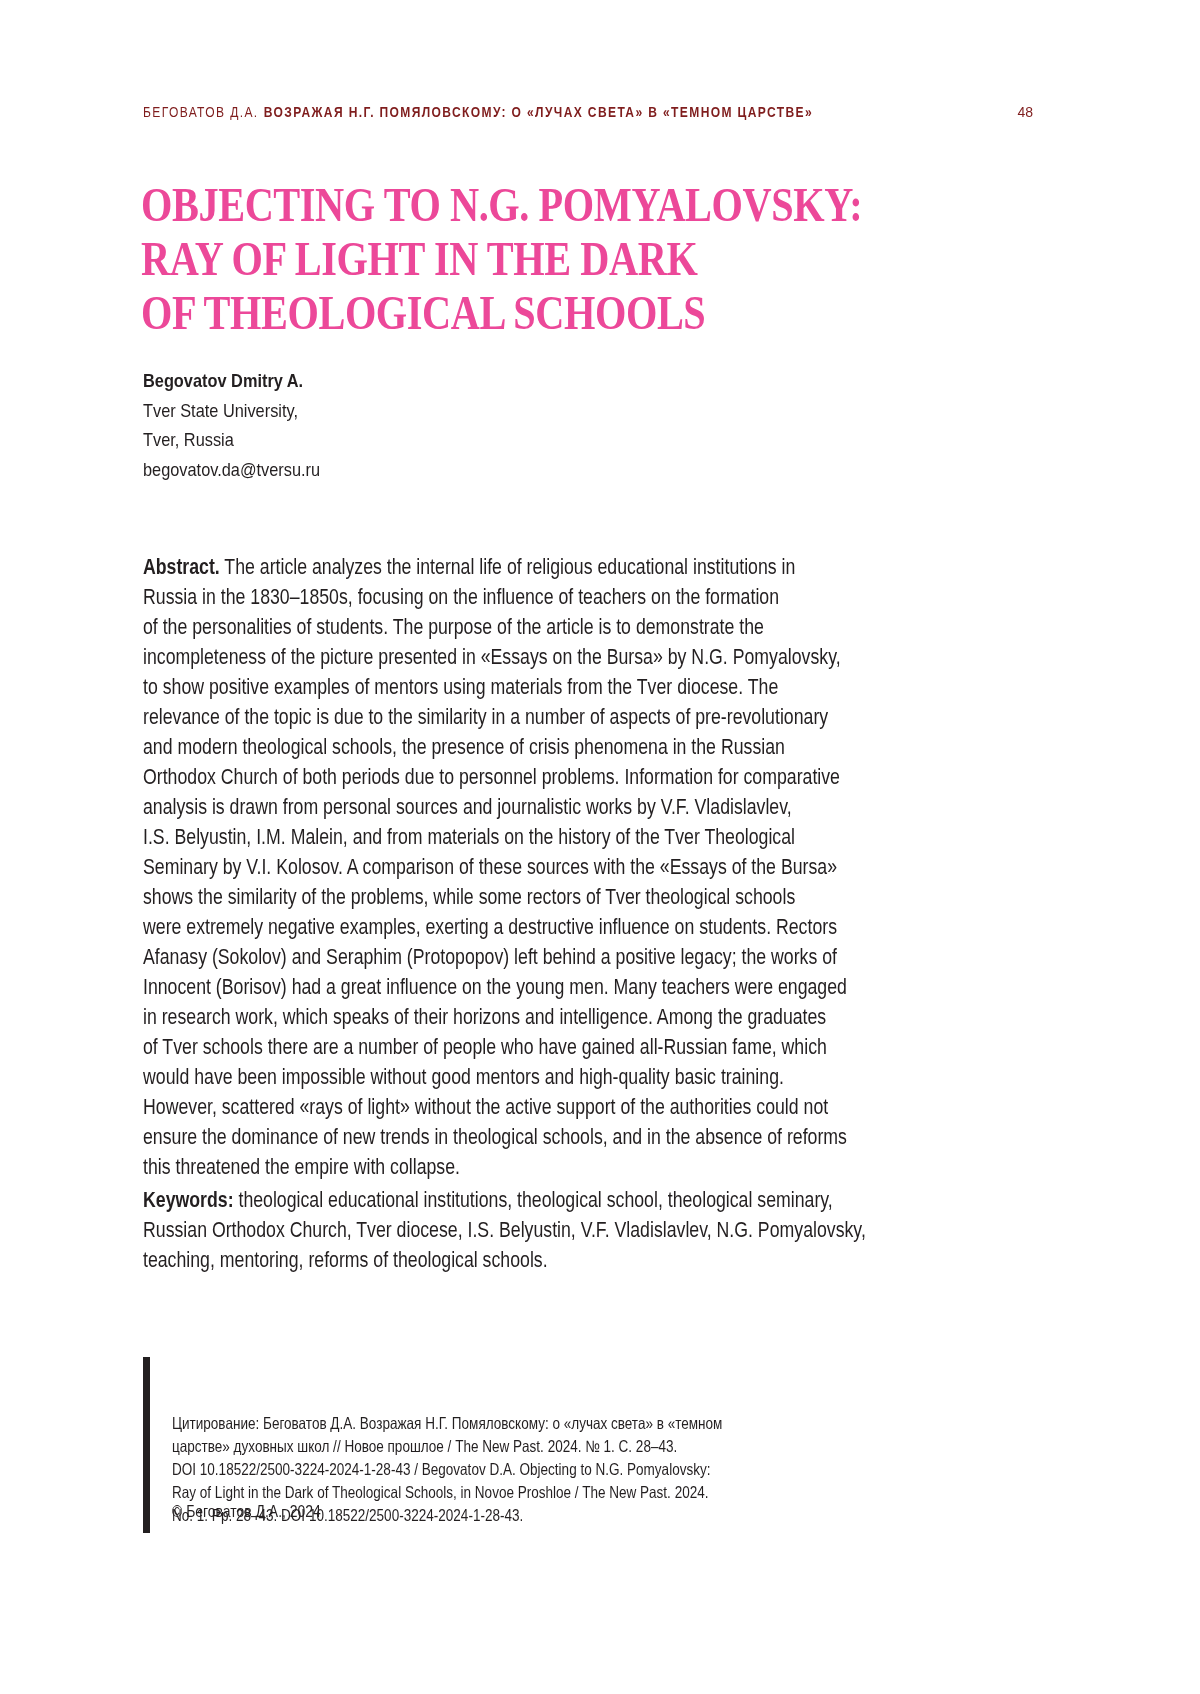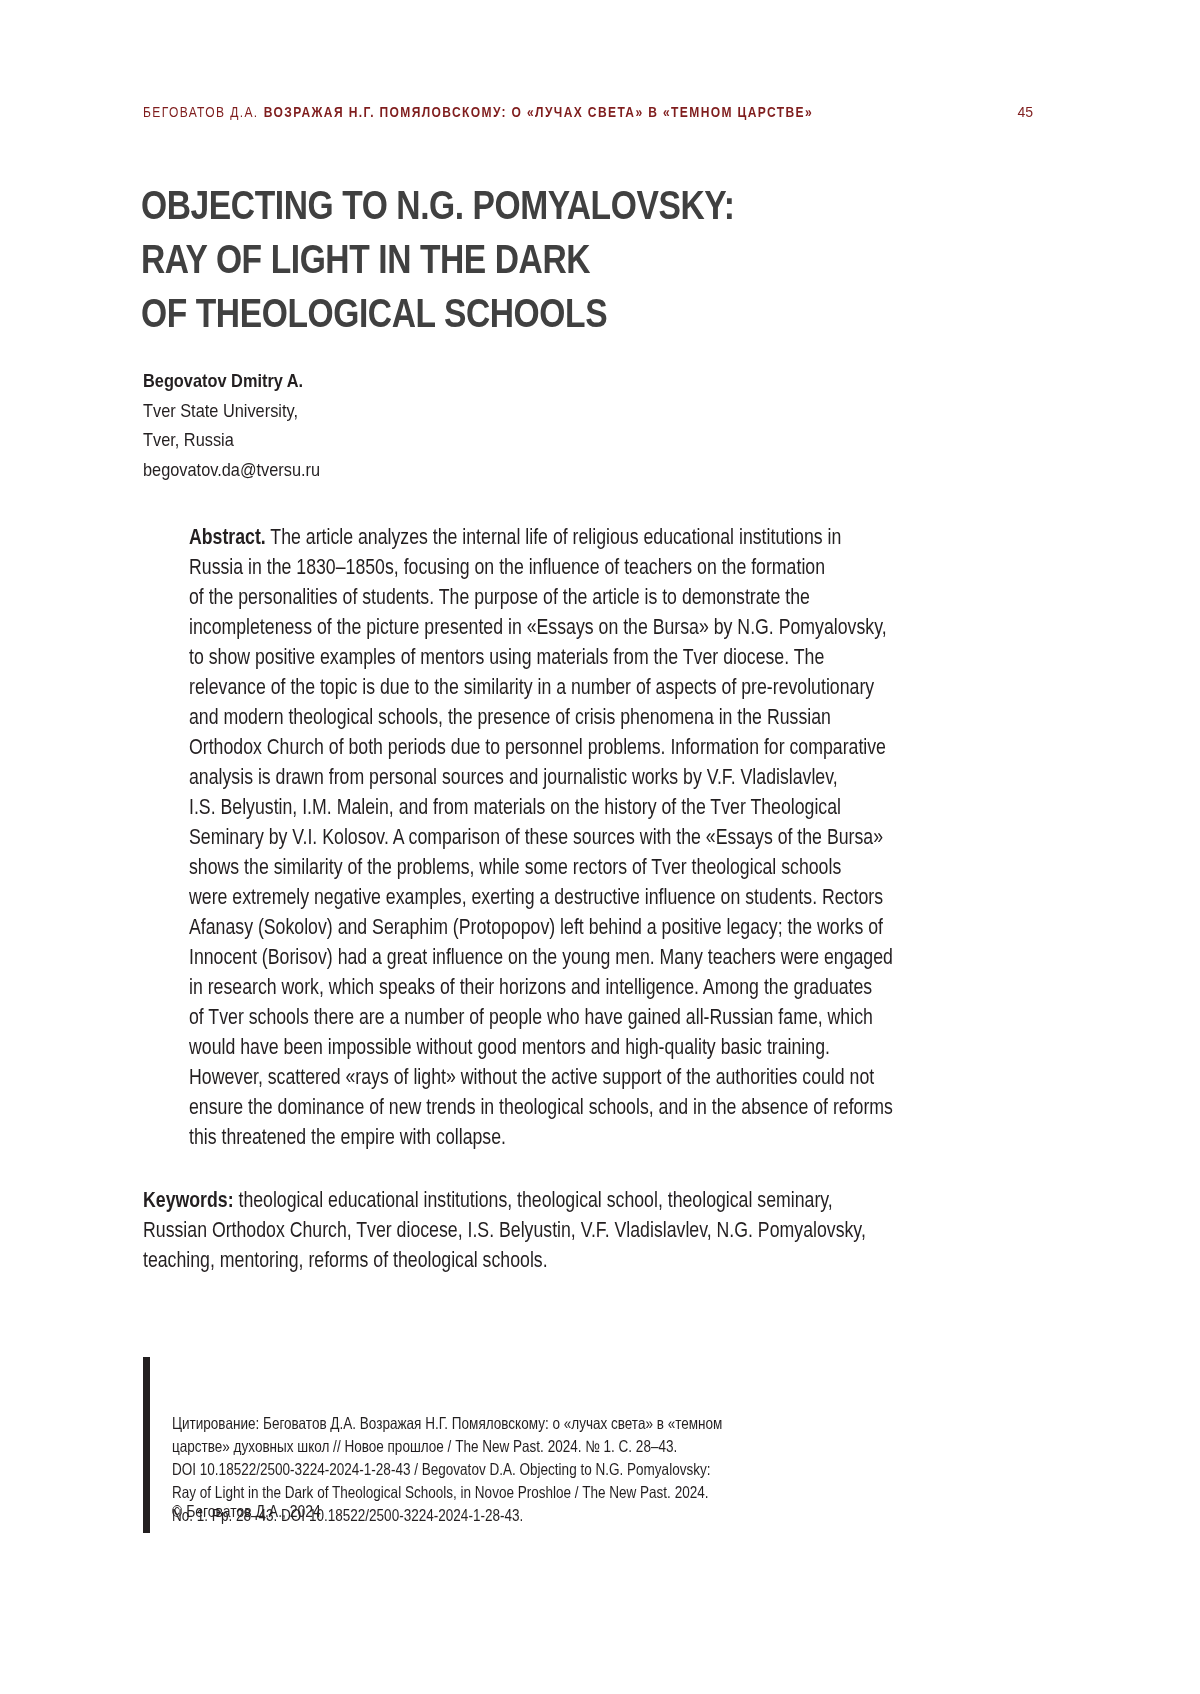--- a/index.html
+++ b/index.html
@@ -2,44 +2,44 @@
 <html><head>
 <meta charset="utf-8">
 <style>
   html, body { margin:0; padding:0; background:#ffffff; }
   body { width:1200px; height:1694px; position:relative; overflow:hidden; color:#231f20; font-family:"Liberation Sans", sans-serif; }
   .runhead { position:absolute; top:104px; left:143px; width:890px; height:20px; font-size:14px; letter-spacing:1.6px; color:#7f1d1d; }
   .runhead .left { position:absolute; left:0; top:0; transform:scaleX(0.86); transform-origin:0 0; white-space:nowrap; }
   .runhead .author { font-weight:normal; }
   .runhead .title { font-weight:bold; margin-left:6px; }
   .runhead .page { position:absolute; right:0; top:0; letter-spacing:0; }
-  .title-block { position:absolute; top:178px; left:141px; font-weight:bold; font-size:40px; line-height:54px; color:#404040; }
+  .title-block { position:absolute; top:178px; left:141px; font-weight:bold; font-size:48px; line-height:54px; color:#ec4899;font-family:Liberation Serif, serif; }
   .title-block div { transform:scaleX(0.84); transform-origin:0 0; white-space:nowrap; letter-spacing:-0.5px; }
   .author-block { position:absolute; top:366px; left:143px; font-size:19px; line-height:29.5px; }
   .author-block div { transform:scaleX(0.86); transform-origin:0 0; white-space:nowrap; }
   .author-block .name { font-weight:bold; }
   .para { position:absolute; left:143px; font-size:22px; line-height:30px; }
   .para .line { transform:scaleX(0.805); transform-origin:0 0; white-space:nowrap; height:30px; }
   .para b { font-weight:bold; }
-  .abstract { top:522px;margin-left:46px; }
+  .abstract { top:552px; }
   .keywords { top:1185px; }
   .cite-bar { position:absolute; left:143px; top:1357px; width:7px; height:176px; background:#231f20; }
   .cite { position:absolute; left:172px; top:1364px; font-size:16.5px; line-height:23px; color:#231f20;margin-top:48px; }
   .cite .line { transform:scaleX(0.82); transform-origin:0 0; white-space:nowrap; height:23px; }
   .copyright { position:absolute; left:172px; top:1500px; font-size:17px; line-height:23px; }
   .copyright div { transform:scaleX(0.82); transform-origin:0 0; white-space:nowrap; }
 </style>
 </head>
 <body>
 
 <div class="runhead">
   <div class="left">
     <span class="author">БЕГОВАТОВ Д.А.</span><span class="title">ВОЗРАЖАЯ Н.Г. ПОМЯЛОВСКОМУ: О «ЛУЧАХ СВЕТА» В «ТЕМНОМ ЦАРСТВЕ»</span>
   </div>
-  <span class="page">45</span>
+  <span class="page">48</span>
 </div>
 
 <div class="title-block">
   <div>OBJECTING TO N.G. POMYALOVSKY:</div>
   <div>RAY OF LIGHT IN THE DARK</div>
   <div>OF THEOLOGICAL SCHOOLS</div>
 </div>
 
 <div class="author-block">
   <div class="name">Begovatov Dmitry A.</div>

